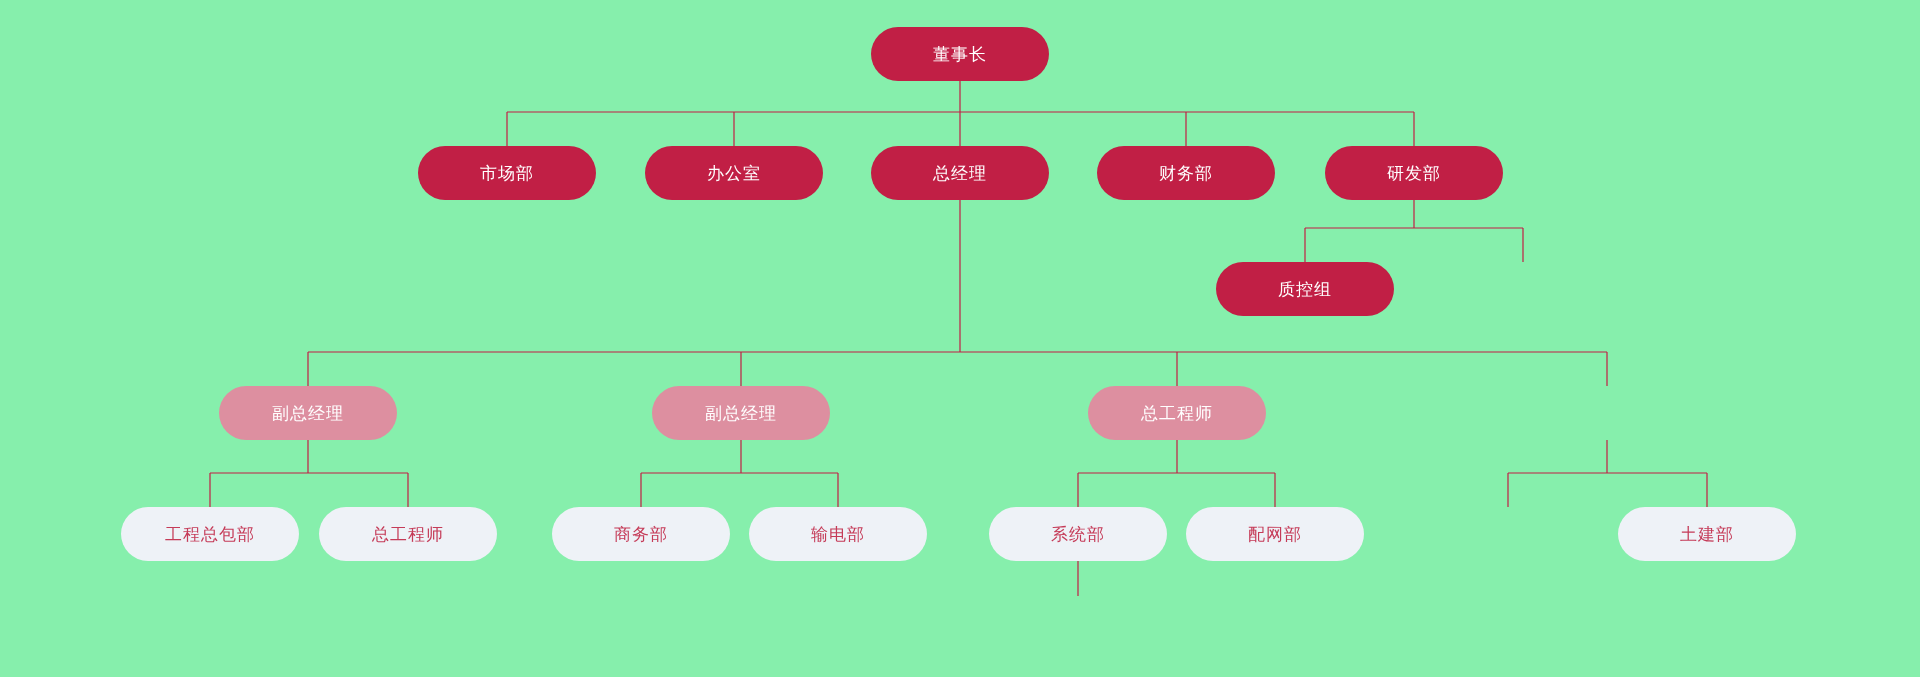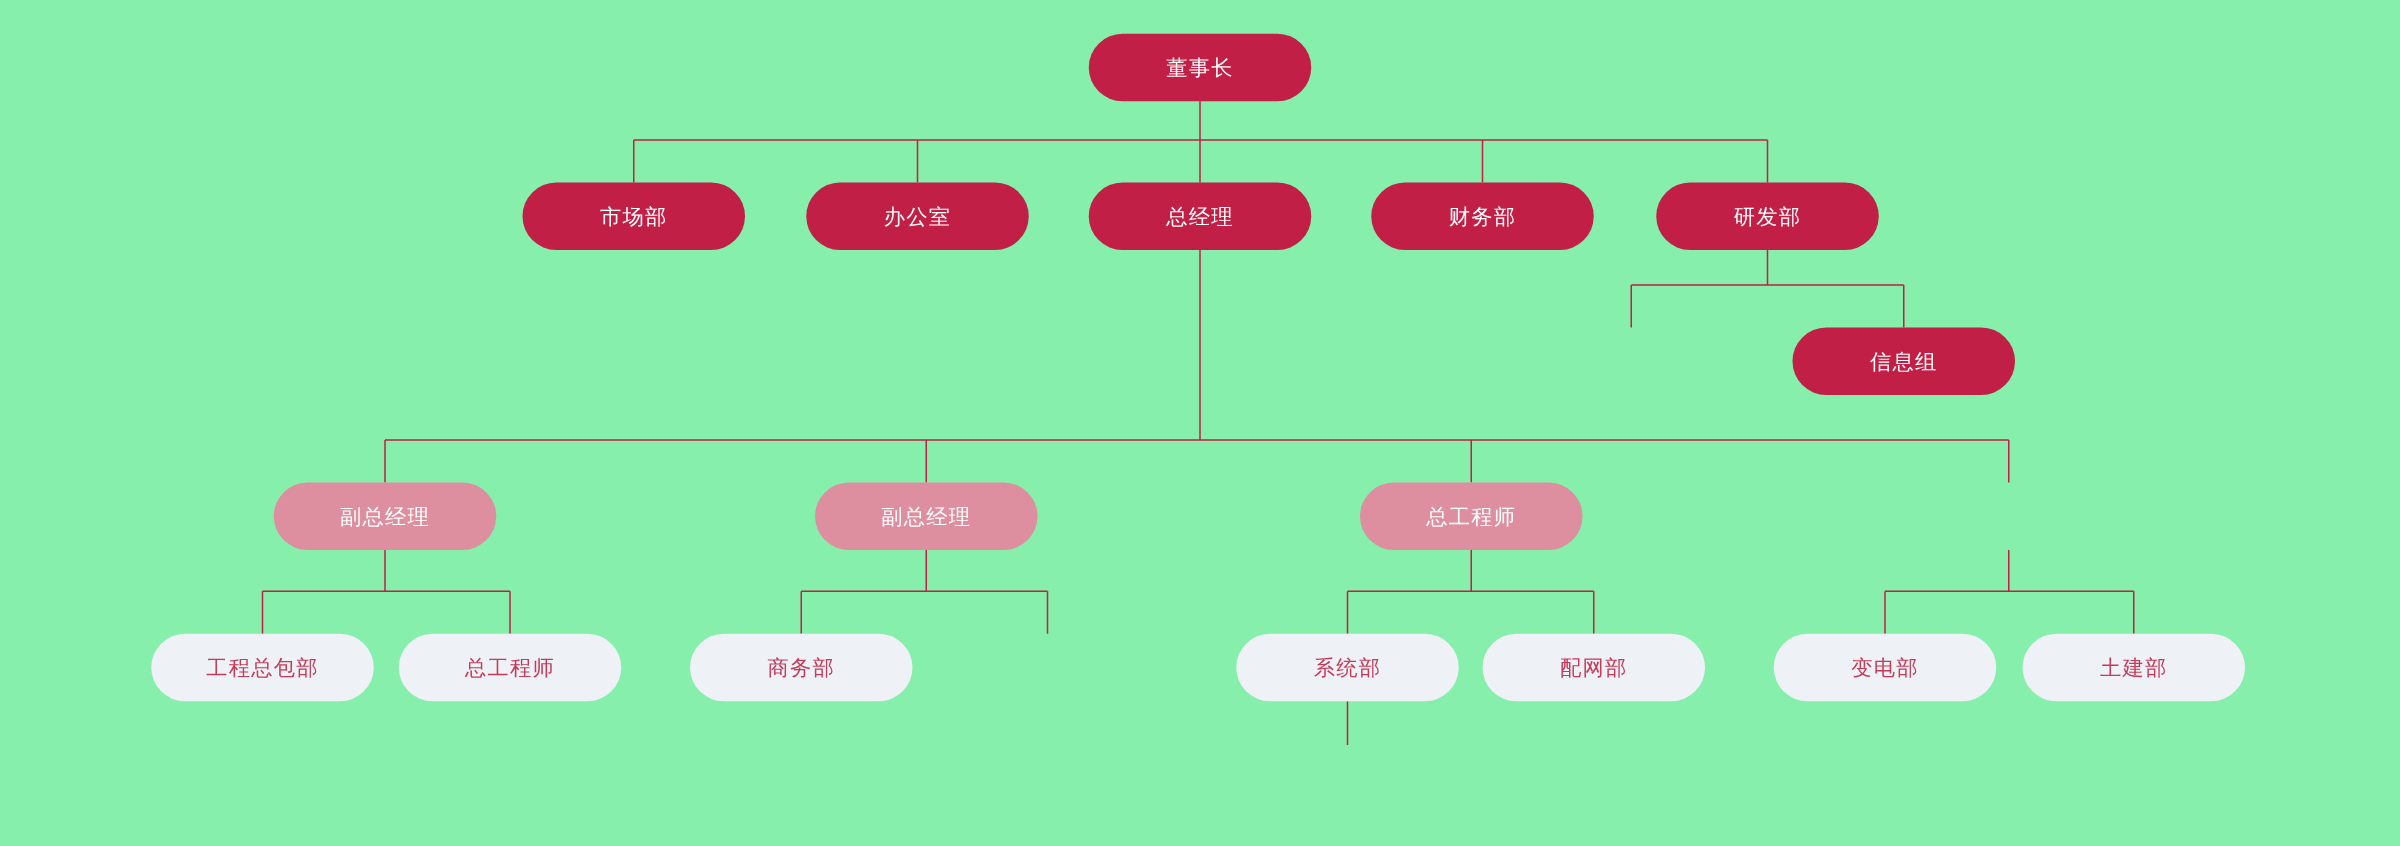--- a/index.html
+++ b/index.html
@@ -56,24 +56,24 @@
   <svg id="connector-svg" viewBox="0 0 1920 677" xmlns="http://www.w3.org/2000/svg">
       <path d="M 960 81 V 112 M 507 112 H 1414 M 507 112 V 146 M 734 112 V 146 M 960 112 V 146 M 1186 112 V 146 M 1414 112 V 146 M 1414 200 V 228 M 1305 228 H 1523 M 1305 228 V 262 M 1523 228 V 262 M 960 200 V 352 M 308 352 H 1607 M 308 352 V 386 M 741 352 V 386 M 1177 352 V 386 M 1607 352 V 386 M 308 440 V 473 M 210 473 H 408 M 210 473 V 507 M 408 473 V 507 M 741 440 V 473 M 641 473 H 838 M 641 473 V 507 M 838 473 V 507 M 1177 440 V 473 M 1078 473 H 1275 M 1078 473 V 507 M 1275 473 V 507 M 1607 440 V 473 M 1508 473 H 1707 M 1508 473 V 507 M 1707 473 V 507 M 1078 561 V 596" fill="none" stroke="#c11f45" stroke-width="1.2"></path>
     </svg>
 
 <div class="org-node primary" style="left: 871px; top: 27px;">董事长</div>
     <div class="org-node primary" style="left: 418px; top: 146px;">市场部</div>
     <div class="org-node primary" style="left: 645px; top: 146px;">办公室</div>
     <div class="org-node primary" style="left: 871px; top: 146px;">总经理</div>
     <div class="org-node primary" style="left: 1097px; top: 146px;">财务部</div>
     <div class="org-node primary" style="left: 1325px; top: 146px;">研发部</div>
-    <div class="org-node primary" style="left: 1434px; top: 262px;">信息组</div>
+    <div class="org-node primary" style="left: 1216px; top: 262px;">质控组</div>
     <div class="org-node secondary" style="left: 219px; top: 386px;">副总经理</div>
     <div class="org-node secondary" style="left: 652px; top: 386px;">副总经理</div>
     <div class="org-node secondary" style="left: 1088px; top: 386px;">总工程师</div>
     <div class="org-node tertiary" style="left: 121px; top: 507px;">工程总包部</div>
     <div class="org-node tertiary" style="left: 319px; top: 507px;">总工程师</div>
     <div class="org-node tertiary" style="left: 552px; top: 507px;">商务部</div>
+    <div class="org-node tertiary" style="left: 749px; top: 507px;">输电部</div>
     <div class="org-node tertiary" style="left: 989px; top: 507px;">系统部</div>
     <div class="org-node tertiary" style="left: 1186px; top: 507px;">配网部</div>
-    <div class="org-node tertiary" style="left: 1419px; top: 507px;">变电部</div>
     <div class="org-node tertiary" style="left: 1618px; top: 507px;">土建部</div>
   </div>
 
 </body></html>

